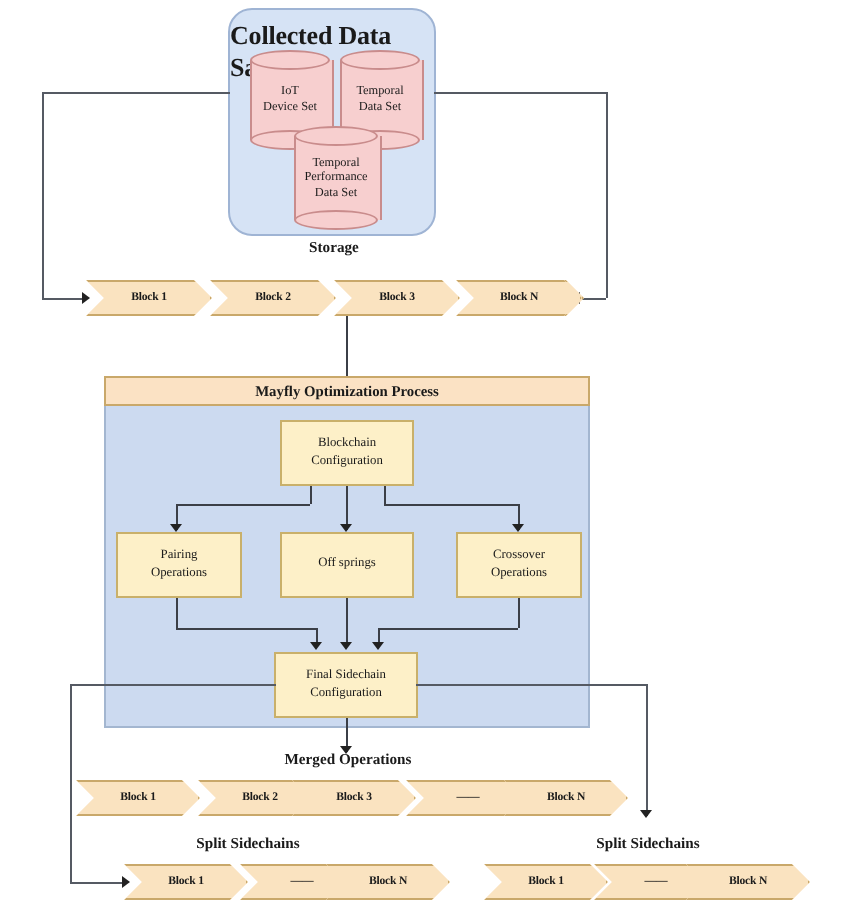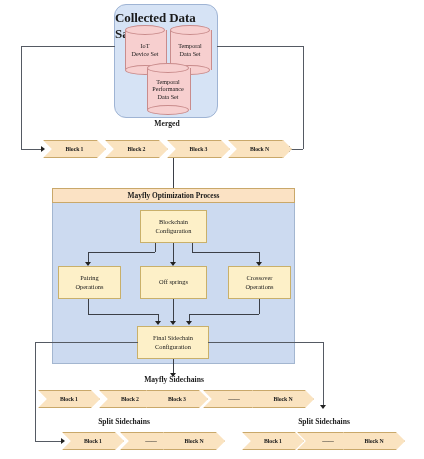--- a/index.html
+++ b/index.html
@@ -145,21 +145,21 @@
       <div class="top"></div>
       <div class="lbl">
         <span>Temporal</span>
         <span>Performance</span>
         <span>Data Set</span>
       </div>
     </div>
   </div>
 
   <div class="caption" style="left:92px;top:119px;width:150px;">
-    <div>Merged</div>
+    <div>Storage</div>
   </div>
 
   <div class="h-line" style="left:21px;top:46px;width:94px;"></div>
   <div class="v-line" style="left:21px;top:46px;height:103px;"></div>
   <div class="h-line" style="left:21px;top:149px;width:21px;"></div>
   <div class="arrow-r" style="left:41px;top:146px;"></div>
 
   <div class="h-line" style="left:217px;top:46px;width:86px;"></div>
   <div class="v-line" style="left:303px;top:46px;height:103px;"></div>
   <div class="h-line" style="left:290px;top:149px;width:13px;"></div>
@@ -248,21 +248,21 @@
 
   <div class="h-line" style="left:35px;top:342px;width:103px;"></div>
   <div class="v-line" style="left:35px;top:342px;height:99px;"></div>
   <div class="h-line" style="left:35px;top:441px;width:27px;"></div>
   <div class="arrow-r" style="left:61px;top:438px;"></div>
 
   <div class="h-line" style="left:208px;top:342px;width:115px;"></div>
   <div class="v-line" style="left:323px;top:342px;height:66px;"></div>
   <div class="arrow-d" style="left:320px;top:405px;"></div>
 
-  <div class="caption" style="left:112px;top:375px;width:124px;">Mayfly Sidechains</div>
+  <div class="caption" style="left:112px;top:375px;width:124px;">Merged Operations</div>
 
   <div class="chev" style="left:38px;top:390px;width:62px;">
     <div class="cbg"></div>
     <span class="ctx">Block 1</span>
   </div>
   <div class="chev" style="left:99px;top:390px;width:62px;">
     <div class="cbg"></div>
     <span class="ctx">Block 2</span>
   </div>
   <div class="chev" style="left:146px;top:390px;width:62px;">

